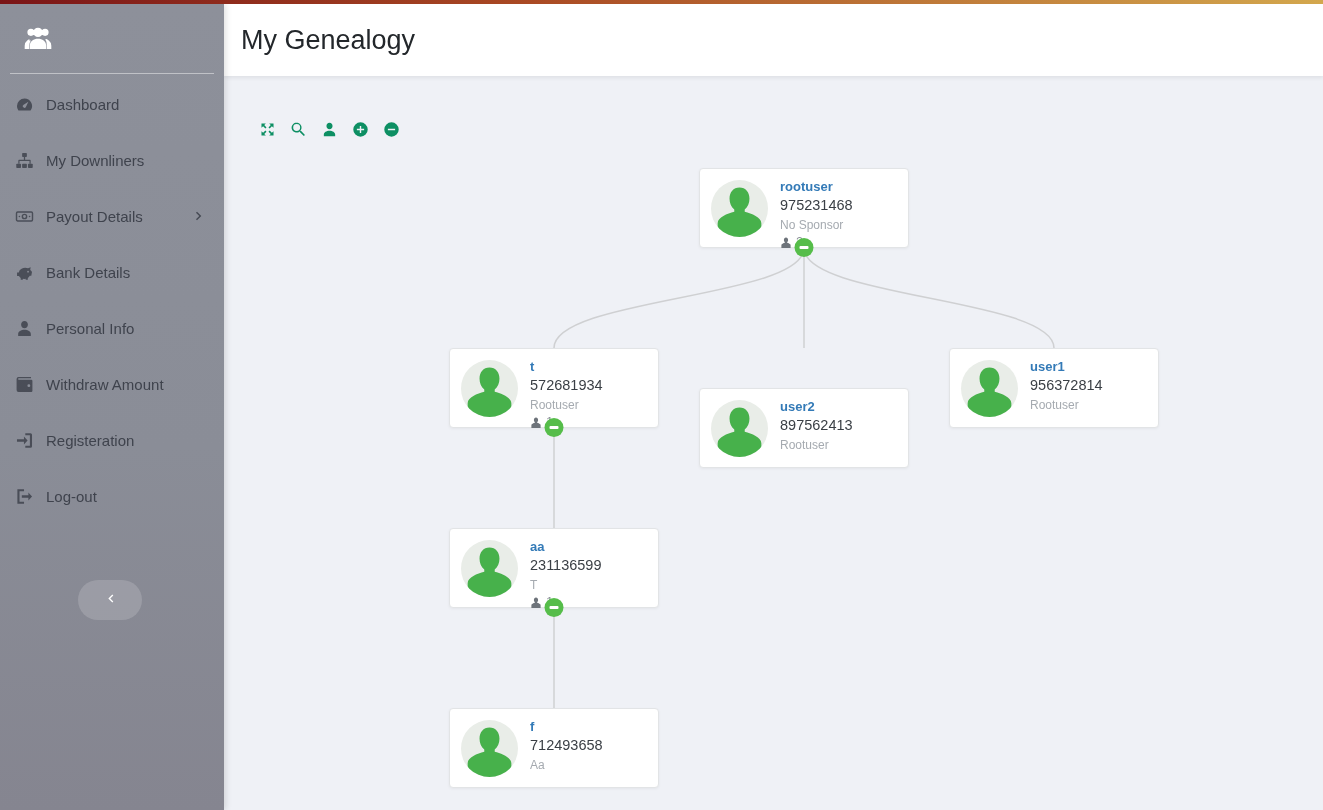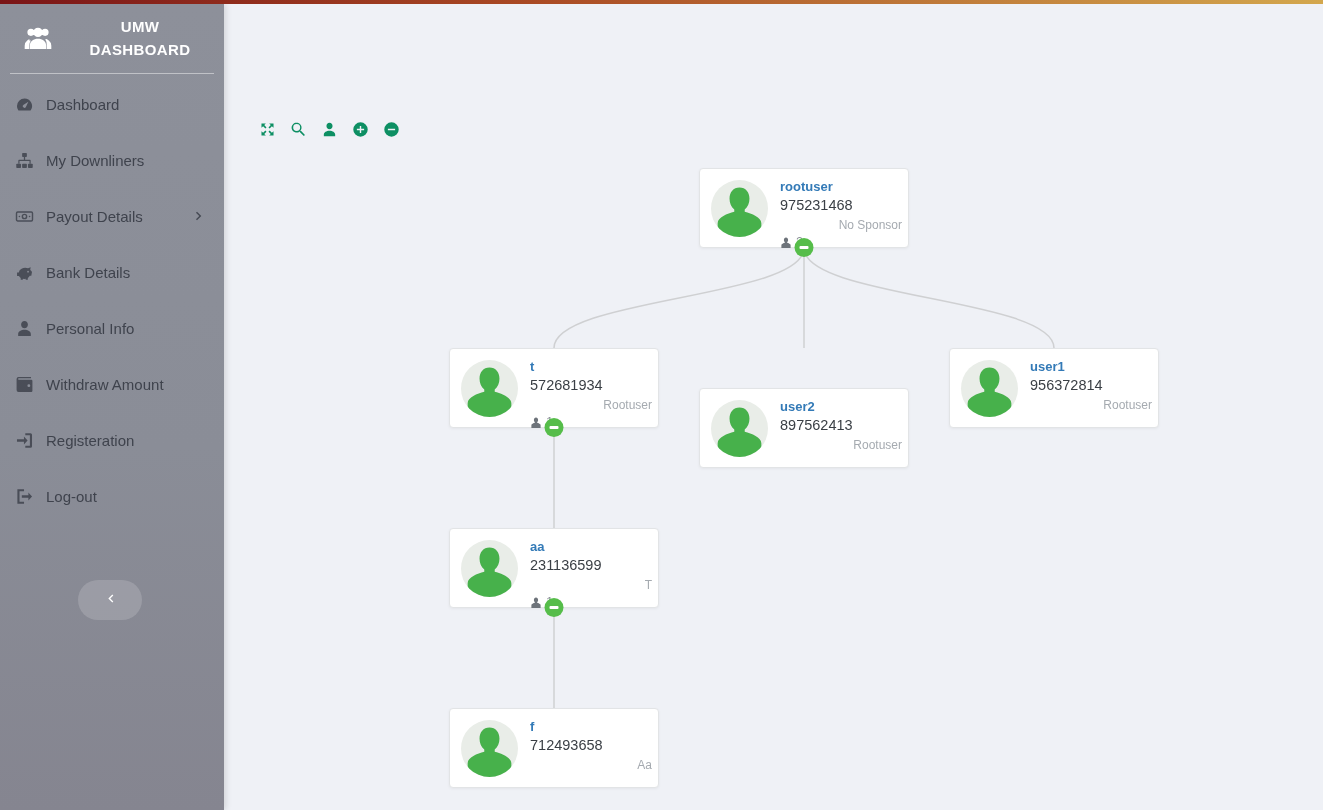--- a/index.html
+++ b/index.html
@@ -61,21 +61,21 @@
   .node{position:absolute; width:210px; height:80px; background:#fff;
     border:1px solid var(--card-border); border-radius:4px;
     box-shadow:0 1px 3px rgba(0,0,0,.05);}
   .avatar{position:absolute; left:11px; top:11px; width:57px; height:57px; border-radius:50%;
     background:var(--avatar-bg); overflow:hidden; display:block;}
   .avatar svg{width:57px; height:57px; fill:var(--avatar-green); display:block;}
   .info{position:absolute; left:80px; top:8px; right:6px;}
   .username{display:inline-block; color:var(--link-blue); font-size:13px; font-weight:700;
     text-decoration:none; cursor:pointer; margin-bottom:3px;}
   .member-id{font-size:14.5px; color:#3a3f45; margin-bottom:5px;}
-  .sponsor{font-size:12px; color:#a5aab0; margin-bottom:2px;text-align:right;}
+  .sponsor{font-size:12px; color:#a5aab0; margin-bottom:2px;}
   .count{font-size:13px; color:#8b9198; display:flex; align-items:center; gap:4px;}
   .count .ic{width:12px; height:12px; display:flex;}
   .count .ic svg{width:12px; height:12px; fill:#6d737a;}
   .badge{position:absolute; left:50%; bottom:-10px; transform:translateX(-50%);
     width:19px; height:19px; border-radius:50%; background:var(--badge-green);
     display:flex; align-items:center; justify-content:center; cursor:pointer; border:none; z-index:3;}
   .badge .minus{width:9px; height:3px; background:#fff; border-radius:1px; display:block;}
 </style>
 </head>
 <body>
@@ -83,24 +83,20 @@
 <div id="app">
   <div class="topbar"></div>
 
   <aside class="sidebar">
     <div class="logo">
       <span class="logo-icon">
           <svg viewBox="0 0 24 24">
             <path d="M7 9.8a2.5 2.5 0 1 1 2.5-2.5A2.5 2.5 0 0 1 7 9.8zm10 0a2.5 2.5 0 1 1 2.5-2.5A2.5 2.5 0 0 1 17 9.8zM12 10.6a3.3 3.3 0 1 1 3.3-3.3 3.3 3.3 0 0 1-3.3 3.3zM5.9 12a7.8 7.8 0 0 0-1.5 1A4.6 4.6 0 0 0 2.6 16.7V19h3.3v-2.4a6.4 6.4 0 0 1 1-3.5 8.5 8.5 0 0 0-1-.1zm12.2 0a8.5 8.5 0 0 0-1 .1 6.4 6.4 0 0 1 1 3.5V19h3.3v-2.3a4.6 4.6 0 0 0-1.8-3.7 7.8 7.8 0 0 0-1.5-1zM12 11.9c3.1 0 5.7 1.9 5.7 4.4V19H6.3v-2.7c0-2.5 2.6-4.4 5.7-4.4z"></path>
           </svg>
         </span>
-      <span class="logo-text">
-        <span>UMW</span>
-        <span>DASHBOARD</span>
-      </span>
     </div>
     <nav id="side-nav">
         <div class="side-item">
           <span class="ic">
             <svg viewBox="0 0 24 24">
               <path d="M12 4.5A9.5 9.5 0 0 0 2.5 14a9.4 9.4 0 0 0 1.6 5.3l.5.2h14.8l.5-.2A9.5 9.5 0 0 0 12 4.5zm1.6 10.9a2.1 2.1 0 0 1-3 .2 2.1 2.1 0 0 1 .3-3.3l6-3.9-3.3 7z"></path>
             </svg>
           </span>
           <span>Dashboard</span>
         </div>
@@ -176,20 +172,23 @@
         </div>
       </nav>
     <button class="collapse-pill">
       <span id="pill-chev"><svg viewBox="0 0 24 24">
             <path d="M15.4 4.6 8 12l7.4 7.4 1.8-1.8L11.6 12l5.6-5.6z"></path>
           </svg></span>
     </button>
   </aside>
 
   <main class="main">
+    <header class="page-header">
+      <h1>My Genealogy</h1>
+    </header>
     <section class="content">
       <div class="toolbar" id="toolbar">
           <button class="tool-btn">
             <span class="ic"><svg viewBox="0 0 24 24">
                 <path d="M3.5 3.5h6.2L7.4 5.8l3.2 3.2-1.6 1.6-3.2-3.2-2.3 2.3zm17 0v6.2l-2.3-2.3-3.2 3.2-1.6-1.6 3.2-3.2-2.3-2.3zm0 17h-6.2l2.3-2.3-3.2-3.2 1.6-1.6 3.2 3.2 2.3-2.3zm-17 0v-6.2l2.3 2.3 3.2-3.2 1.6 1.6-3.2 3.2 2.3 2.3z"></path>
               </svg></span>
           </button>
           <button class="tool-btn">
             <span class="ic"><svg viewBox="0 0 24 24">
                 <path d="M15.8 14.2h-.9l-.3-.3a7 7 0 1 0-.8.8l.3.3v.9l5.4 5.4 1.6-1.6zm-6.4 0a4.9 4.9 0 1 1 4.9-4.9 4.9 4.9 0 0 1-4.9 4.9z"></path>

